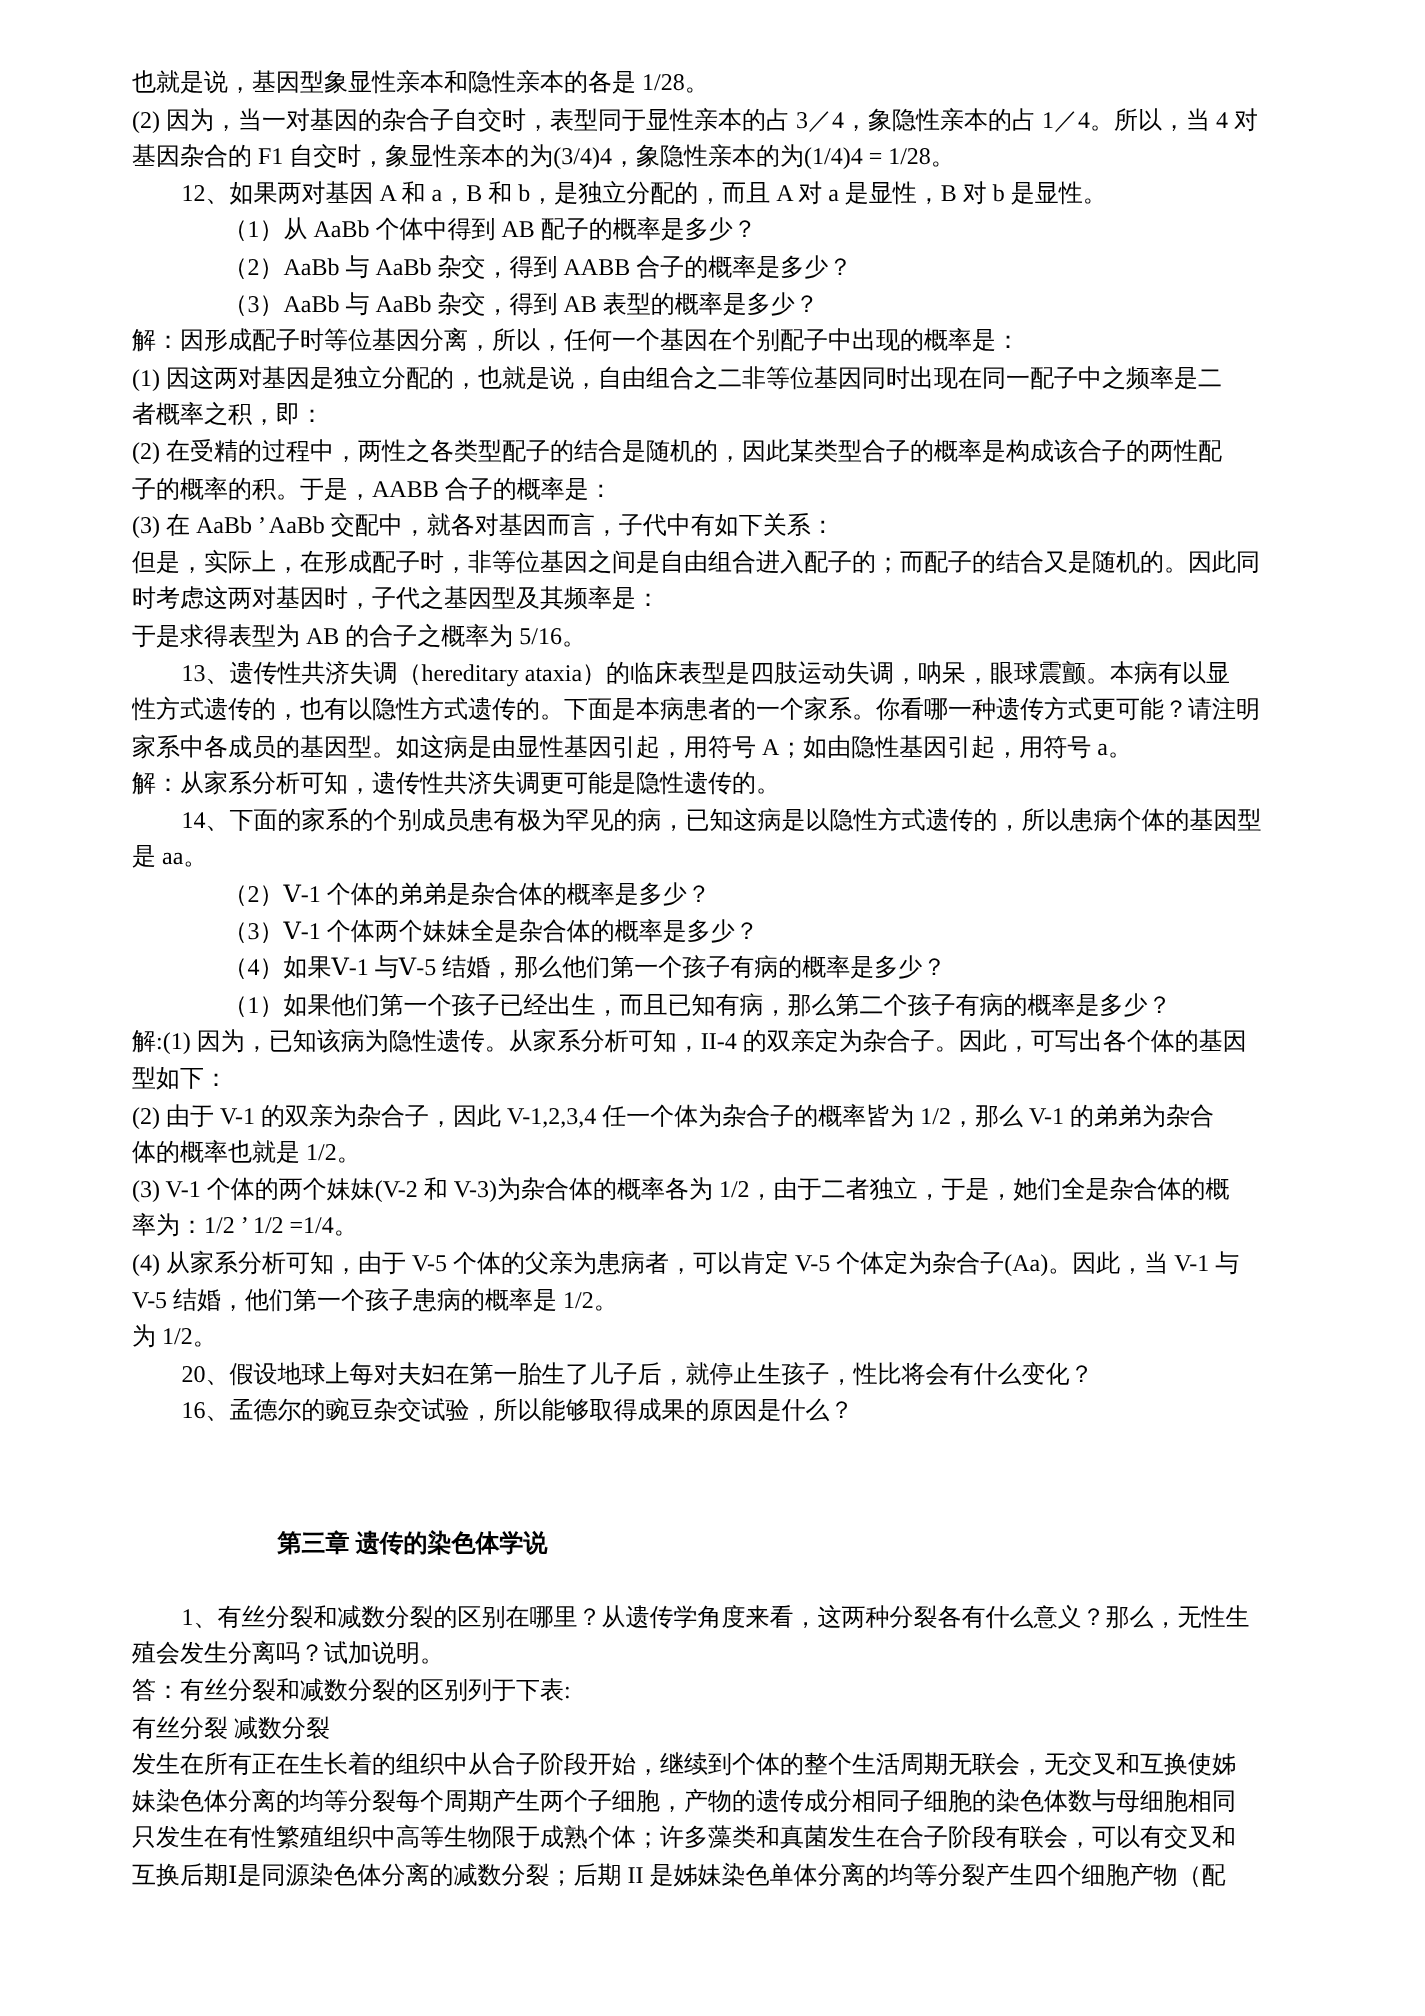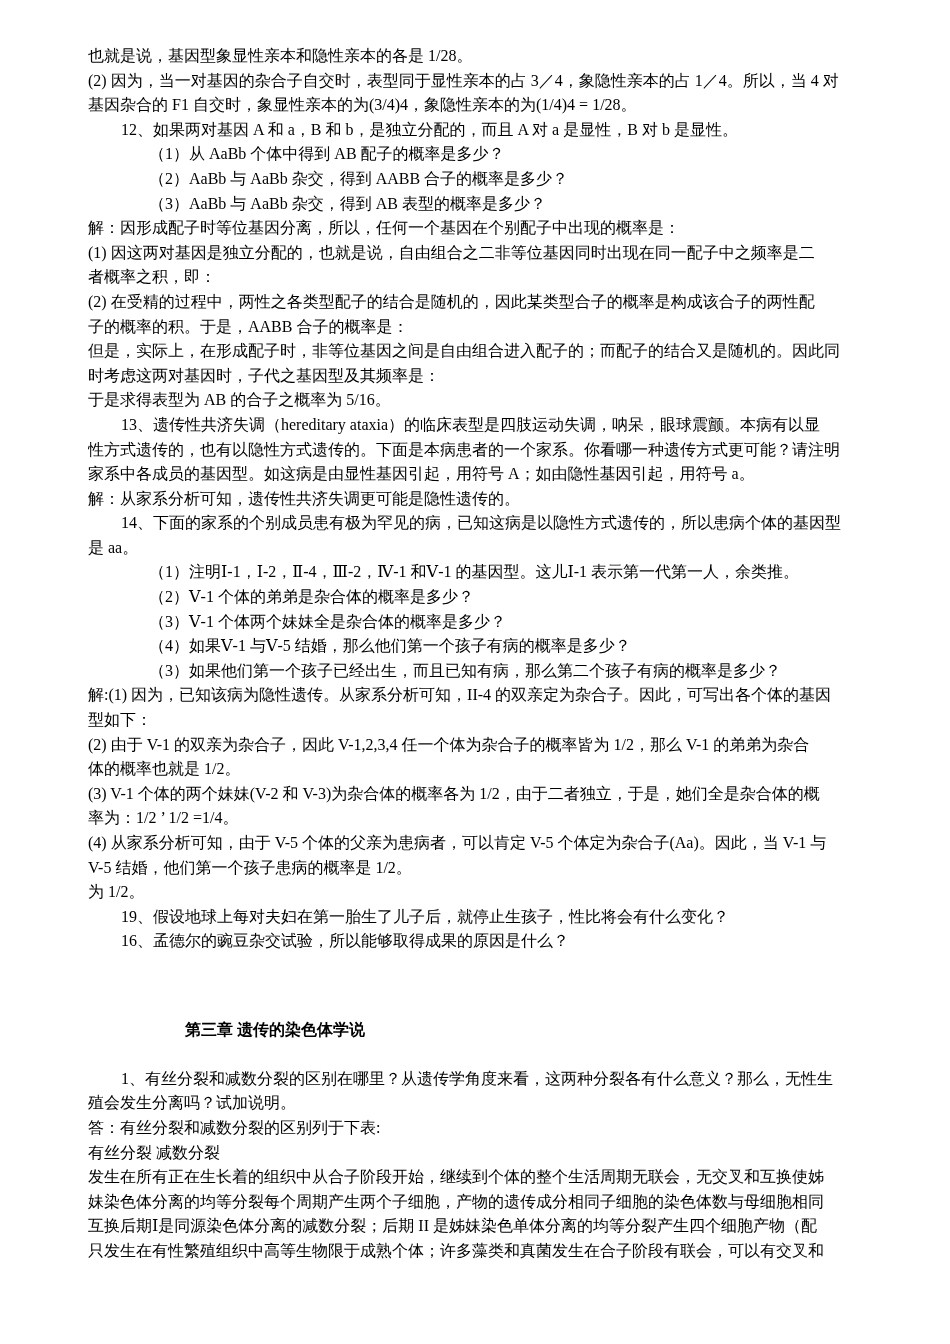--- a/index.html
+++ b/index.html
@@ -48,50 +48,50 @@
       <div class="line indent-0">基因杂合的 F1 自交时，象显性亲本的为(3/4)4，象隐性亲本的为(1/4)4 = 1/28。</div>
       <div class="line indent-1">12、如果两对基因 A 和 a，B 和 b，是独立分配的，而且 A 对 a 是显性，B 对 b 是显性。</div>
       <div class="line indent-2">（1）从 AaBb 个体中得到 AB 配子的概率是多少？</div>
       <div class="line indent-2">（2）AaBb 与 AaBb 杂交，得到 AABB 合子的概率是多少？</div>
       <div class="line indent-2">（3）AaBb 与 AaBb 杂交，得到 AB 表型的概率是多少？</div>
       <div class="line indent-0">解：因形成配子时等位基因分离，所以，任何一个基因在个别配子中出现的概率是：</div>
       <div class="line indent-0">(1) 因这两对基因是独立分配的，也就是说，自由组合之二非等位基因同时出现在同一配子中之频率是二</div>
       <div class="line indent-0">者概率之积，即：</div>
       <div class="line indent-0">(2) 在受精的过程中，两性之各类型配子的结合是随机的，因此某类型合子的概率是构成该合子的两性配</div>
       <div class="line indent-0">子的概率的积。于是，AABB 合子的概率是：</div>
+      <div class="line indent-0">(3) 在 AaBb ’ AaBb 交配中，就各对基因而言，子代中有如下关系：</div>
       <div class="line indent-0">但是，实际上，在形成配子时，非等位基因之间是自由组合进入配子的；而配子的结合又是随机的。因此同</div>
       <div class="line indent-0">时考虑这两对基因时，子代之基因型及其频率是：</div>
       <div class="line indent-0">于是求得表型为 AB 的合子之概率为 5/16。</div>
       <div class="line indent-1">13、遗传性共济失调（hereditary ataxia）的临床表型是四肢运动失调，呐呆，眼球震颤。本病有以显</div>
       <div class="line indent-0">性方式遗传的，也有以隐性方式遗传的。下面是本病患者的一个家系。你看哪一种遗传方式更可能？请注明</div>
       <div class="line indent-0">家系中各成员的基因型。如这病是由显性基因引起，用符号 A；如由隐性基因引起，用符号 a。</div>
       <div class="line indent-0">解：从家系分析可知，遗传性共济失调更可能是隐性遗传的。</div>
       <div class="line indent-1">14、下面的家系的个别成员患有极为罕见的病，已知这病是以隐性方式遗传的，所以患病个体的基因型</div>
       <div class="line indent-0">是 aa。</div>
-      <div class="line indent-2">（1）注明Ⅰ-1，Ⅰ-2，Ⅱ-4，Ⅲ-2，Ⅳ-1 和Ⅴ-1 的基因型。这儿Ⅰ-1 表示第一代第一人，余类推。</div>
       <div class="line indent-2">（2）Ⅴ-1 个体的弟弟是杂合体的概率是多少？</div>
       <div class="line indent-2">（3）Ⅴ-1 个体两个妹妹全是杂合体的概率是多少？</div>
       <div class="line indent-2">（4）如果Ⅴ-1 与Ⅴ-5 结婚，那么他们第一个孩子有病的概率是多少？</div>
-      <div class="line indent-2">（3）如果他们第一个孩子已经出生，而且已知有病，那么第二个孩子有病的概率是多少？</div>
+      <div class="line indent-2">（1）如果他们第一个孩子已经出生，而且已知有病，那么第二个孩子有病的概率是多少？</div>
       <div class="line indent-0">解:(1) 因为，已知该病为隐性遗传。从家系分析可知，II-4 的双亲定为杂合子。因此，可写出各个体的基因</div>
       <div class="line indent-0">型如下：</div>
       <div class="line indent-0">(2) 由于 V-1 的双亲为杂合子，因此 V-1,2,3,4 任一个体为杂合子的概率皆为 1/2，那么 V-1 的弟弟为杂合</div>
       <div class="line indent-0">体的概率也就是 1/2。</div>
       <div class="line indent-0">(3) V-1 个体的两个妹妹(V-2 和 V-3)为杂合体的概率各为 1/2，由于二者独立，于是，她们全是杂合体的概</div>
       <div class="line indent-0">率为：1/2 ’ 1/2 =1/4。</div>
       <div class="line indent-0">(4) 从家系分析可知，由于 V-5 个体的父亲为患病者，可以肯定 V-5 个体定为杂合子(Aa)。因此，当 V-1 与</div>
       <div class="line indent-0">V-5 结婚，他们第一个孩子患病的概率是 1/2。</div>
       <div class="line indent-0">为 1/2。</div>
-      <div class="line indent-1">19、假设地球上每对夫妇在第一胎生了儿子后，就停止生孩子，性比将会有什么变化？</div>
+      <div class="line indent-1">20、假设地球上每对夫妇在第一胎生了儿子后，就停止生孩子，性比将会有什么变化？</div>
       <div class="line indent-1">16、孟德尔的豌豆杂交试验，所以能够取得成果的原因是什么？</div>
       <div class="line indent-0"></div>
       <div class="line indent-3 bold">第三章 遗传的染色体学说</div>
       <div class="line indent-0"></div>
       <div class="line indent-1">1、有丝分裂和减数分裂的区别在哪里？从遗传学角度来看，这两种分裂各有什么意义？那么，无性生</div>
       <div class="line indent-0">殖会发生分离吗？试加说明。</div>
       <div class="line indent-0">答：有丝分裂和减数分裂的区别列于下表:</div>
       <div class="line indent-0">有丝分裂 减数分裂</div>
       <div class="line indent-0">发生在所有正在生长着的组织中从合子阶段开始，继续到个体的整个生活周期无联会，无交叉和互换使姊</div>
       <div class="line indent-0">妹染色体分离的均等分裂每个周期产生两个子细胞，产物的遗传成分相同子细胞的染色体数与母细胞相同</div>
+      <div class="line indent-0">只发生在有性繁殖组织中高等生物限于成熟个体；许多藻类和真菌发生在合子阶段有联会，可以有交叉和</div>
       <div class="line indent-0">互换后期Ⅰ是同源染色体分离的减数分裂；后期 II 是姊妹染色单体分离的均等分裂产生四个细胞产物（配</div>
-      <div class="line indent-0">只发生在有性繁殖组织中高等生物限于成熟个体；许多藻类和真菌发生在合子阶段有联会，可以有交叉和</div>
     </div>
 </div>
 
 </body></html>

